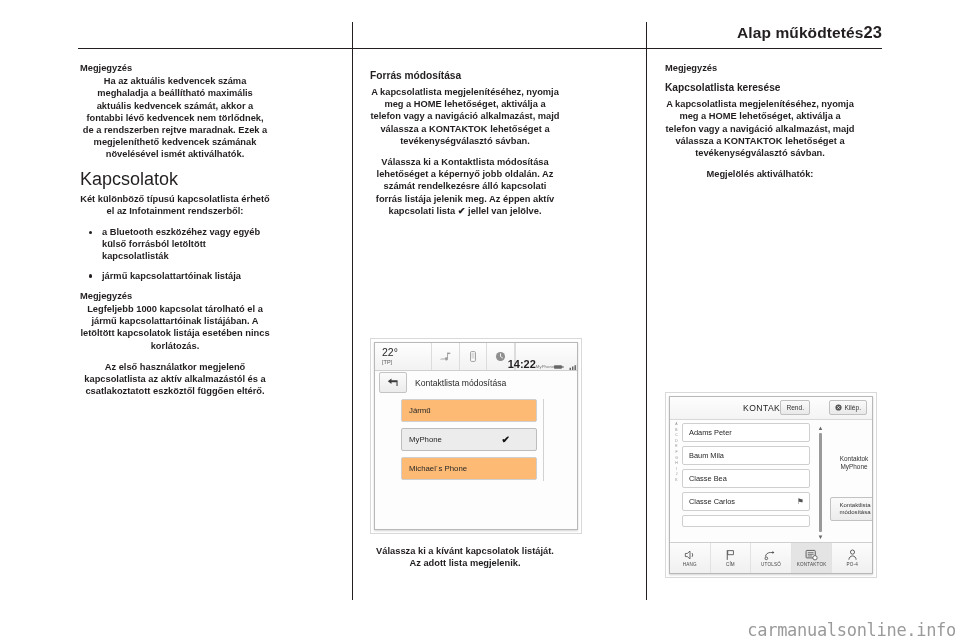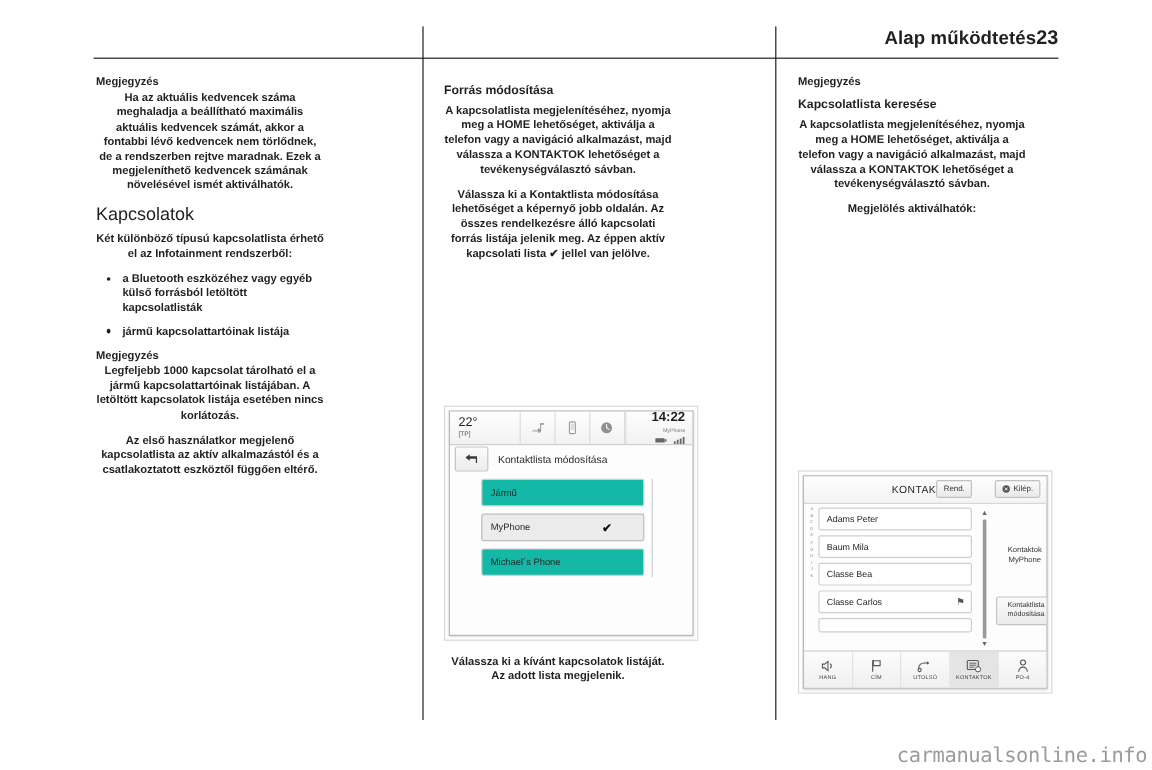--- a/index.html
+++ b/index.html
@@ -39,21 +39,21 @@
   .vline-2{left:646px;top:22px;height:578px;}
 
   
   p{margin:0 0 9px 0;}
   .body{
     font-size:9.3px;line-height:12.2px;font-weight:bold;
     text-align:center;
     filter: blur(.32px);
   }
   .h2{
-    font-size:15px;line-height:18px;font-weight:normal;
+    font-size:18px;line-height:18px;font-weight:normal;
     margin:6px 0 5px 0;
     filter: blur(.3px);
   }
   .h3{
     font-size:10.2px;line-height:13px;font-weight:bold;
     margin:7px 0 4px 0;
     filter: blur(.3px);
   }
   .note-title{
     font-size:9.3px;line-height:12.2px;font-weight:bold;margin:0 0 1px 0;
@@ -103,21 +103,21 @@
   }
   .sbar .temp .t1{font-size:10.5px;font-weight:normal;line-height:10px;}
   .sbar .temp .t2{font-size:5.5px;color:#555;line-height:8px;margin-top:1px;}
   .sb-cell{
     width:31px;border-left:1px solid #dcdcdc;
     display:flex;align-items:center;justify-content:center;
   }
   .sb-spacer{flex:1;border-left:1px solid #dcdcdc;}
   .sbar .clock{
     width:62px;border-left:1px solid #dcdcdc;
-    display:flex;flex-direction:column;align-items:flex-end;justify-content:space-between;
+    display:flex;align-items:flex-end;justify-content:center;
     padding-right:6px;box-sizing:border-box;
   }
   .sbar .clock .tm{font-size:11px;font-weight:bold;line-height:11px;}
   .sbar .clock .dev{font-size:4.4px;color:#777;line-height:6px;}
   .sbar .clock .sig{display:flex;gap:2px;align-items:flex-end;margin-top:1px;}
 
   
   .trow{
     position:absolute;left:0;top:28px;right:0;height:23px;
     display:flex;align-items:center;
@@ -127,21 +127,21 @@
     background:linear-gradient(#fbfbfb,#ececec);
     border:1px solid #c4c4c4;border-radius:2px;
     display:flex;align-items:center;justify-content:center;
     font-size:11px;color:#333;
   }
   .trow .ttxt{font-size:8.6px;margin-left:8px;color:#2b2b2b;}
 
   
   .lrow{
     position:absolute;height:23px;left:26px;width:136px;
-    border:1px solid #cfcfcf;border-radius:2px;background:#14b8a6;
+    border:1px solid #cfcfcf;border-radius:2px;background:#fdba74;
     display:flex;align-items:center;box-sizing:border-box;
   }
   .lrow.sel{background:#ececec;border-color:#bdbdbd;}
   .lrow .lt{font-size:7.8px;margin-left:7px;color:#262626;}
   .lrow .ck{position:absolute;right:26px;font-size:10px;color:#111;font-weight:bold;}
   .vsep{position:absolute;width:1px;background:#d2d2d2;}
 
   
   .c-title{
     position:absolute;left:0;top:0;right:0;height:22px;
@@ -241,21 +241,21 @@
 
     <div class="note-title">Megjegyzés</div>
     <p class="body">Legfeljebb 1000 kapcsolat tárolható el a jármű kapcsolattartóinak listájában. A letöltött kapcsolatok listája esetében nincs korlátozás.</p>
 
     <p class="body">Az első használatkor megjelenő kapcsolatlista az aktív alkalmazástól és a csatlakoztatott eszköztől függően eltérő.</p>
   </div>
 
   <div class="col col-2">
     <div class="h3">Forrás módosítása</div>
     <p class="body">A kapcsolatlista megjelenítéséhez, nyomja meg a HOME lehetőséget, aktiválja a telefon vagy a navigáció alkalmazást, majd válassza a KONTAKTOK lehetőséget a tevékenységválasztó sávban.</p>
-    <p class="body">Válassza ki a Kontaktlista módosítása lehetőséget a képernyő jobb oldalán. Az összes rendelkezésre álló kapcsolati forrás listája jelenik meg. Az éppen aktív kapcsolati lista ✔ jellel van jelölve.</p>
+    <p class="body">Válassza ki a Kontaktlista módosítása lehetőséget a képernyő jobb oldalán. Az számát rendelkezésre álló kapcsolati forrás listája jelenik meg. Az éppen aktív kapcsolati lista ✔ jellel van jelölve.</p>
   </div>
 
   <div class="fig fig-2">
     <div class="screen">
 
       <div class="sbar">
         <div class="temp">
           <div class="t1"><span>22°</span></div>
           <div class="t2">[TP]</div>
         </div>

